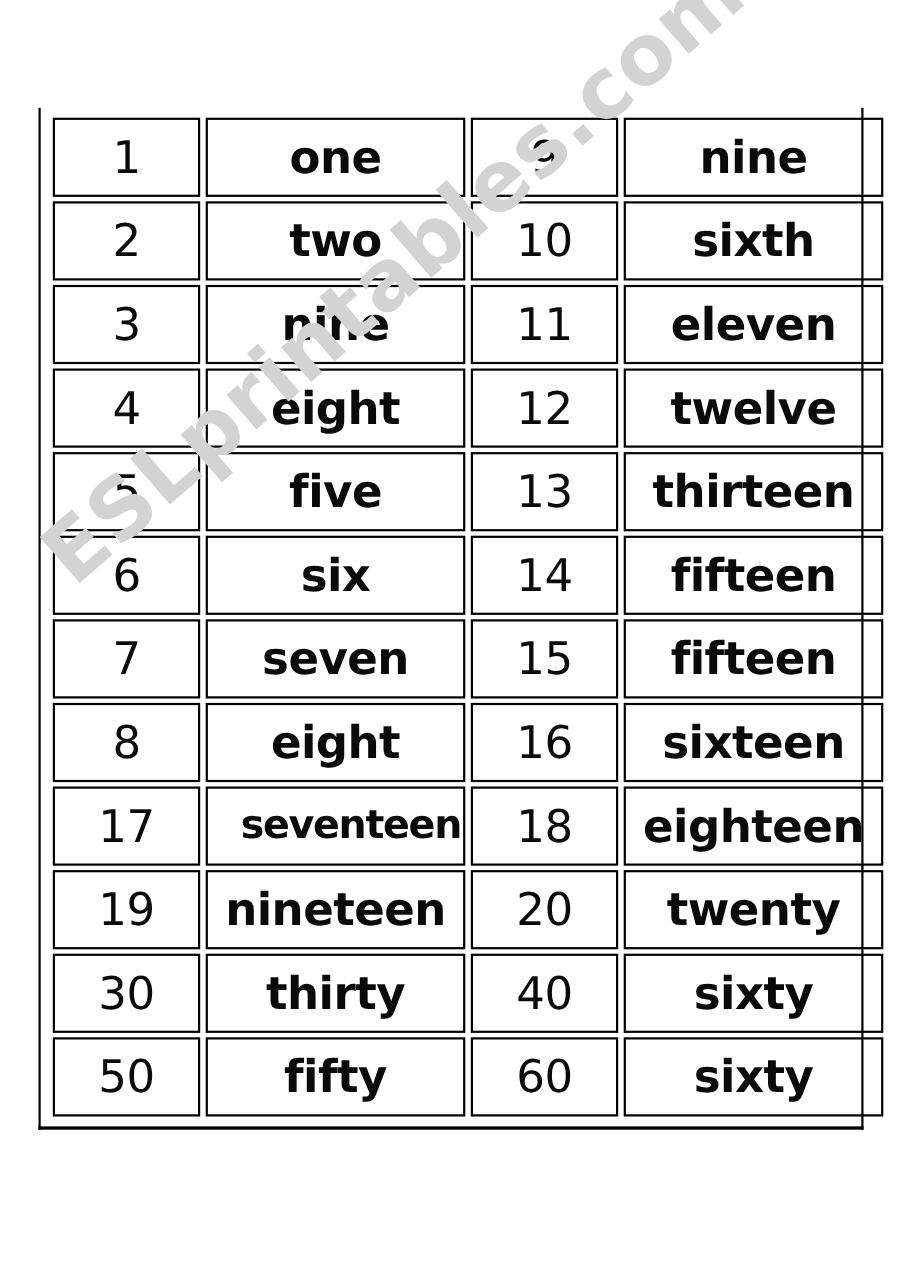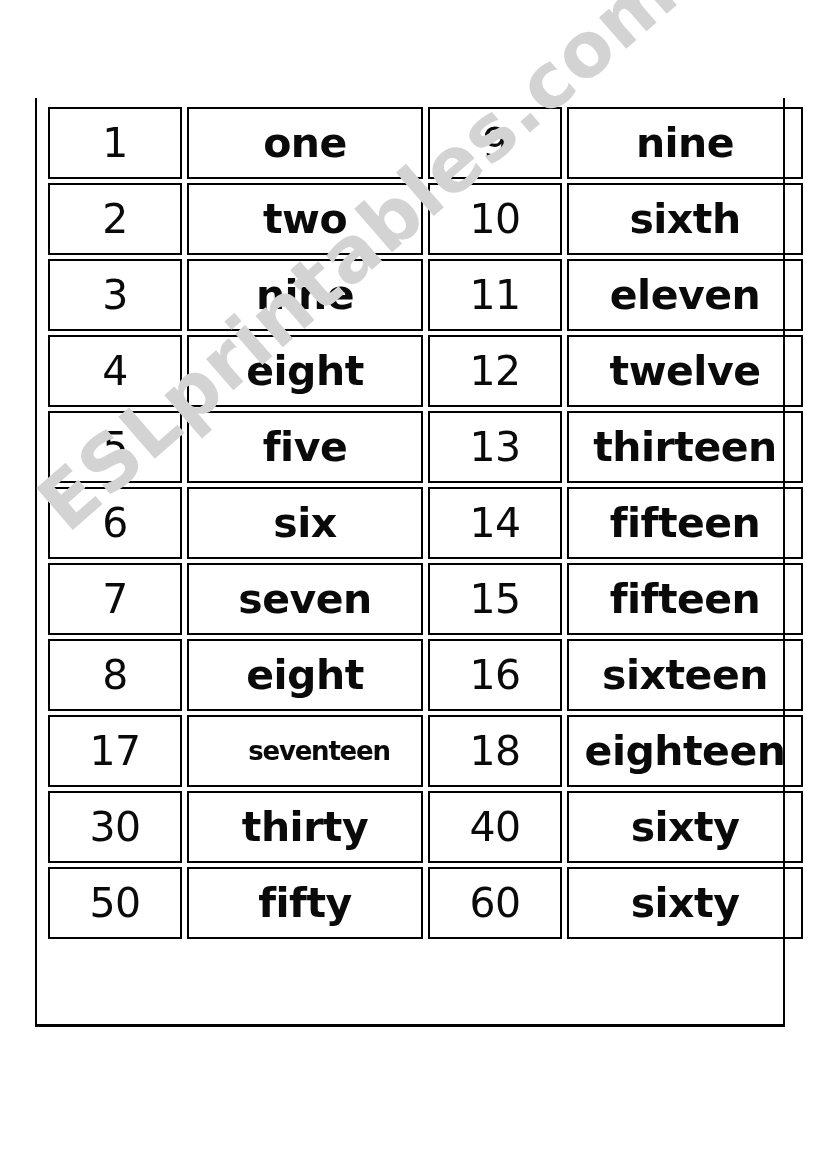--- a/index.html
+++ b/index.html
@@ -91,21 +91,21 @@
     font-size: 40px;
     font-weight: 400;
     color: #0a0a0a;
     line-height: 1;
     letter-spacing: -0.5px;
     display: block;
   }
   .cell-text.num { font-size: 41px; }
   .cell-text.word { font-size: 41px; font-weight: bold; }
   
-  .cell-text.word.long { font-size: 26px; letter-spacing: -1.2px; margin-left: 28px; }
+  .cell-text.word.long { font-size: 36px; letter-spacing: -1.2px; margin-left: 28px; }
 </style>
 </head>
 <body>
 
 <div id="sheet">
 
   <div id="watermark">ESLprintables.com</div>
 
   <div id="frame"></div>
 
@@ -238,20 +238,34 @@
           </td>
           <td>
             <span class="cell-text num">18</span>
           </td>
           <td>
             <span class="cell-text word">eighteen</span>
           </td>
         </tr>
         <tr>
           <td>
+            <span class="cell-text num">19</span>
+          </td>
+          <td>
+            <span class="cell-text word">nineteen</span>
+          </td>
+          <td>
+            <span class="cell-text num">20</span>
+          </td>
+          <td>
+            <span class="cell-text word">twenty</span>
+          </td>
+        </tr>
+        <tr>
+          <td>
             <span class="cell-text num">30</span>
           </td>
           <td>
             <span class="cell-text word">thirty</span>
           </td>
           <td>
             <span class="cell-text num">40</span>
           </td>
           <td>
             <span class="cell-text word">sixty</span>

